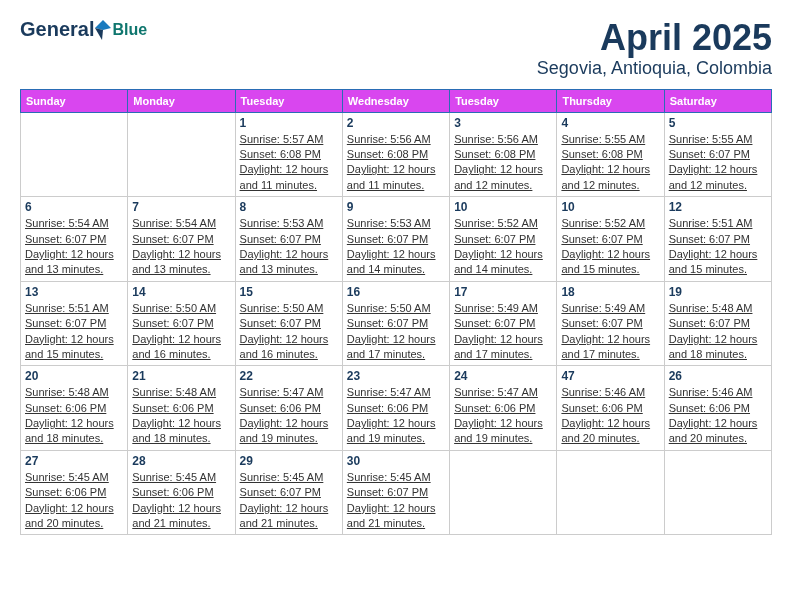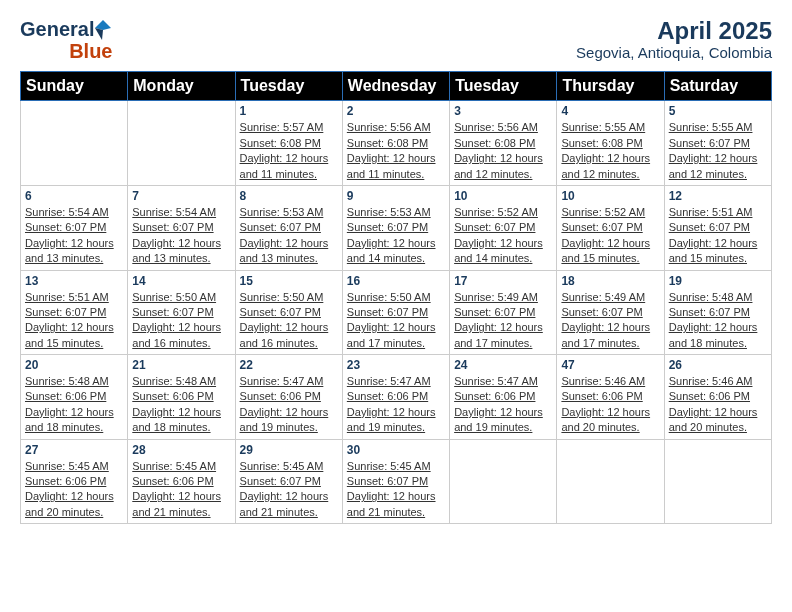--- a/index.html
+++ b/index.html
@@ -17,48 +17,48 @@
       background: #fff;
     }
     .header {
       display: flex;
       justify-content: space-between;
       align-items: flex-start;
       margin-bottom: 10px;
     }
     .logo {
       display: flex;
-      flex-direction: column;
-      align-items: flex-end;
+      flex-direction: row;
+      align-items: center;
     }
     .title-block {
       text-align: right;
     }
     .title-month {
-      font-size: 24px;
+      font-size: 36px;
       font-weight: bold;
       color: #1a3a5c;
       line-height: 1.1;
     }
     .title-location {
-      font-size: 15px;
+      font-size: 18px;
       color: #1a3a5c;
       font-weight: normal;
     }
     .calendar {
       width: 100%;
       border-collapse: collapse;
       font-size: 9.5px;
     }
     .calendar th {
-      background: #000000;
+      background: #d946ef;
       color: #fff;
       text-align: left;
       padding: 5px 5px;
-      font-size: 16px;
+      font-size: 11px;
       font-weight: bold;
       border: 1px solid #2a6db5;
     }
     .calendar td {
       border: 1px solid #ccc;
       vertical-align: top;
       padding: 3px 4px;
       width: 107px;
       height: 82px;
       background: #fff;
@@ -86,21 +86,21 @@
 <div class="page">
   <div class="header">
     <div class="logo">
     <div style="display:flex;align-items:center;">
       <span style="font-size:20px;font-weight:bold;color:#1a3a5c;">General</span>
       <svg width="16" height="20" viewBox="0 0 16 20" style="margin:0 1px;">
         <polygon points="8,0 16,8 8,10 0,8" fill="#1a7bbf"></polygon>
         <polygon points="0,8 8,10 7,20" fill="#1a3a5c"></polygon>
       </svg>
     </div>
-    <div style="font-size:20px;font-weight:bold;color:#c2410c;line-height:1;">Blue</div>
+    <div style="font-size:16px;font-weight:bold;color:#0f766e;line-height:1;">Blue</div>
   </div>
     <div class="title-block">
       <div class="title-month">April 2025</div>
       <div class="title-location">Segovia, Antioquia, Colombia</div>
     </div>
   </div>
 
   <table class="calendar">
     <thead>
       <tr>

